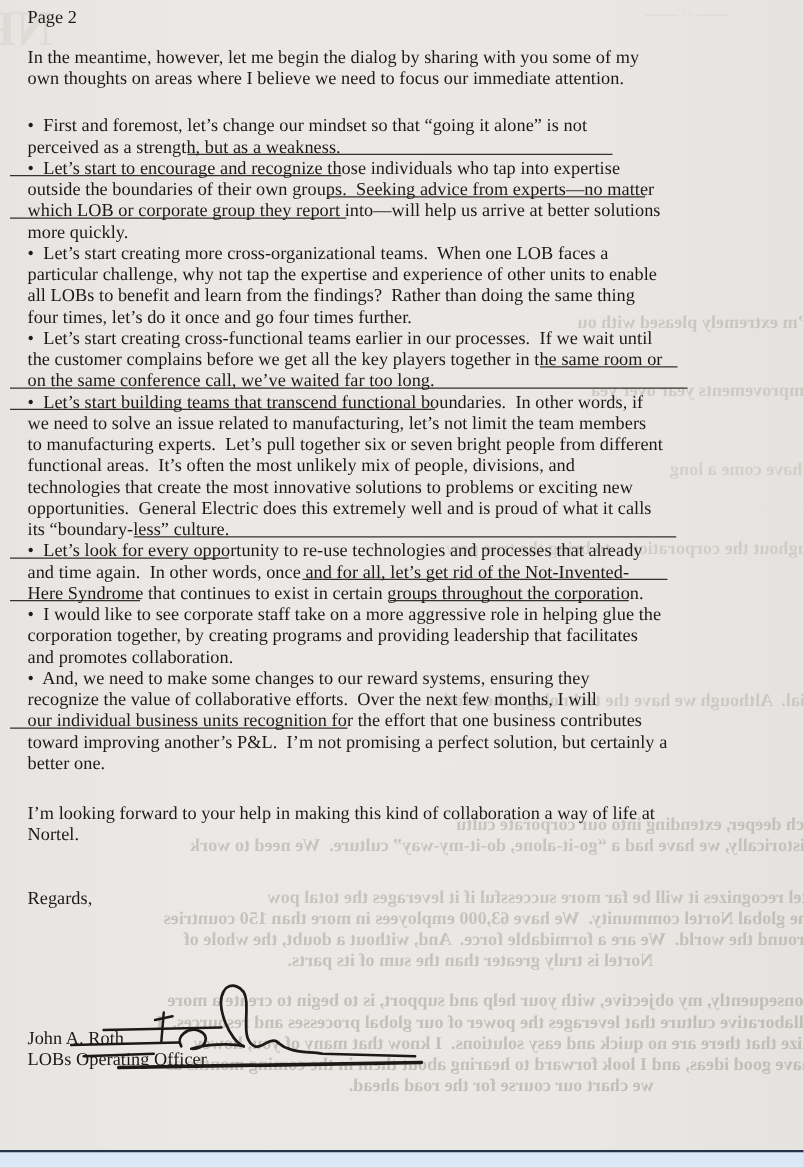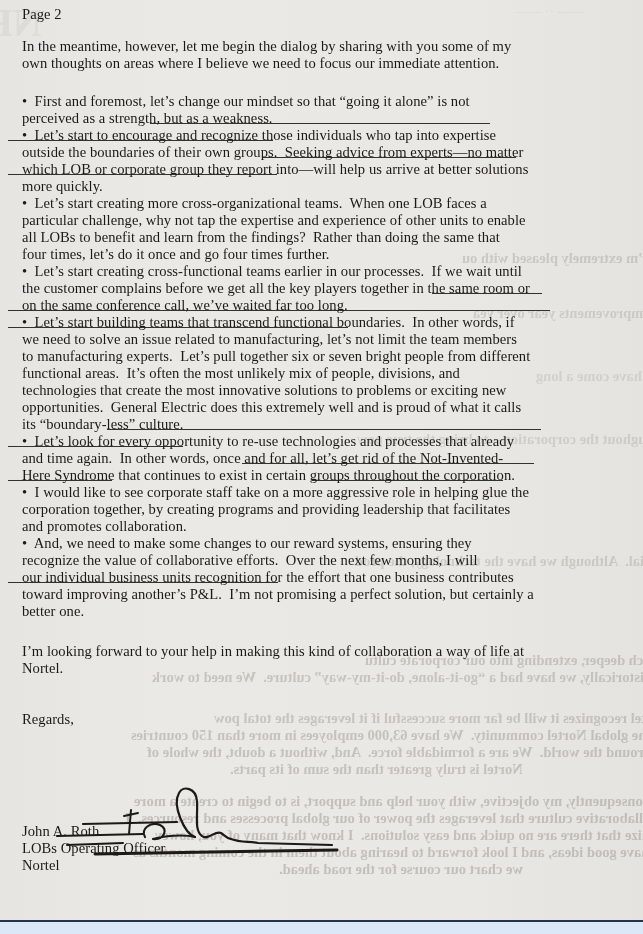--- a/index.html
+++ b/index.html
@@ -101,21 +101,21 @@
       <div class="line"><span class="">own thoughts on areas where I believe we need to focus our immediate attention.</span></div>
       <div class="gap" style="height: 21px;"></div>
       <div class="line"><span class="">•  First and foremost, </span><span class="u trail">let’s change our mindset so that “going it alone” is not</span></div>
       <div class="line"><span class="u lead">perceived as a strength, but as a weakness.</span></div>
       <div class="line"><span class="">•  Let’s start to encourage and recognize </span><span class="u trail">those individuals who tap into expertise</span></div>
       <div class="line"><span class="u lead">outside the boundaries of their own groups.</span><span class="">  Seeking advice from experts—no matter</span></div>
       <div class="line"><span class="">which LOB or corporate group they report into—will help us arrive at better solutions</span></div>
       <div class="line"><span class="">more quickly.</span></div>
       <div class="line"><span class="">•  Let’s start creating more cross-organizational teams.  When one LOB faces a</span></div>
       <div class="line"><span class="">particular challenge, why not tap the expertise and experience of other units to enable</span></div>
-      <div class="line"><span class="">all LOBs to benefit and learn from the findings?  Rather than doing the same that</span></div>
+      <div class="line"><span class="">all LOBs to benefit and learn from the findings?  Rather than doing the same thing</span></div>
       <div class="line"><span class="">four times, let’s do it once and go four times further.</span></div>
       <div class="line"><span class="">•  Let’s start creating cross-functional teams earlier in our processes.  </span><span class="u trail">If we wait until</span></div>
       <div class="line"><span class="u lead trail">the customer complains before we get all the key players together in the same room or</span></div>
       <div class="line"><span class="u lead">on the same conference call, we’ve waited far too long.</span></div>
       <div class="line"><span class="">•  Let’s start building teams that transcend functional boundaries.  In other words, if</span></div>
       <div class="line"><span class="">we need to solve an issue related to manufacturing, let’s not limit the team members</span></div>
       <div class="line"><span class="">to manufacturing experts.  Let’s pull together six or seven bright people from different</span></div>
       <div class="line"><span class="">functional areas.  It’s often the most unlikely mix of people, divisions, and</span></div>
       <div class="line"><span class="">technologies that create the most innovative solutions to problems or exciting new</span></div>
       <div class="line"><span class="">opportunities. </span><span class="u trail"> General Electric does this extremely well and is proud of what it calls</span></div>
@@ -132,21 +132,20 @@
       <div class="line"><span class="">toward improving another’s P&amp;L.  I’m not promising a perfect solution, but certainly a</span></div>
       <div class="line"><span class="">better one.</span></div>
       <div class="gap" style="height: 23px;"></div>
       <div class="line"><span class="">I’m looking forward to your help in making this kind of collaboration a way of life at</span></div>
       <div class="line"><span class="">Nortel.</span></div>
       <div class="gap" style="height: 34px;"></div>
       <div class="line"><span class="">Regards,</span></div>
       <div class="gap" style="height: 95px;"></div>
       <div class="line"><span class="">John A. Roth</span></div>
       <div class="line"><span class="">LOBs Operating Officer</span></div>
-      <div class="line"><span class="">Nortel</span></div>
     </div>
 
   <svg id="signature" viewBox="0 0 300 82" aria-hidden="true">
     <path d="M38 38 L132 36" stroke-width="2.2"></path>
     <path d="M12 50 L98 48" stroke-width="2.2"></path>
     <path d="M22 59 L78 57" stroke-width="2"></path>
     <path d="M86 24 L84 48" stroke-width="2"></path>
     <path d="M79 30 L93 27" stroke-width="2"></path>
     <path d="M100 51 C95 43 106 35 115 39 C124 43 119 54 108 53 C118 50 138 48 150 51" stroke-width="2.2"></path>
     <path d="M150 51 C139 47 127 19 134 7 C138 -1 151 2 152 15 C153 29 149 44 157 50 C163 55 170 44 176 47 C179 49 181 52 186 53" stroke-width="2.2"></path>

